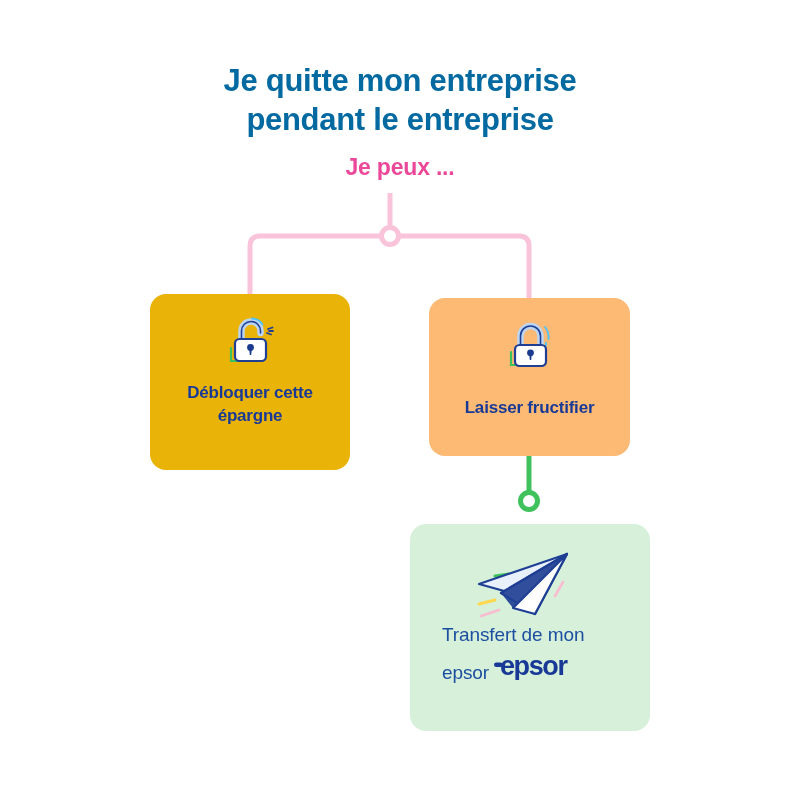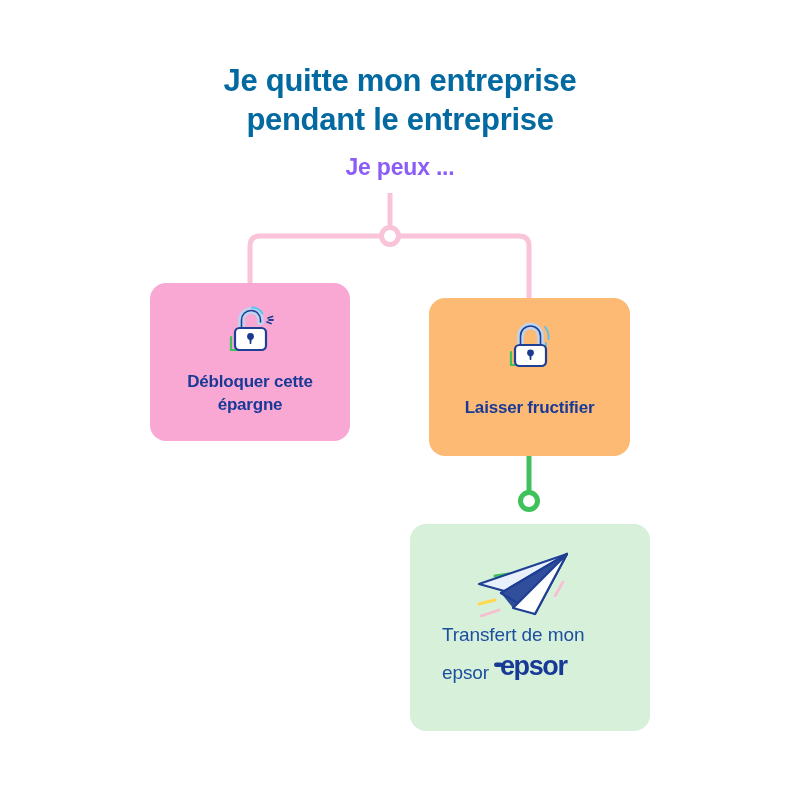--- a/index.html
+++ b/index.html
@@ -36,45 +36,45 @@
     color: #0369a1;
     letter-spacing: -0.3px;
     margin: 0;
     padding: 0;
   }
   .title .line { display: block; }
   .subtitle {
     margin-top: 14px;
     font-size: 23px;
     font-weight: 700;
-    color: #8b5cf6;
+    color: #ec4899;
     letter-spacing: -0.2px;
   }
 
   
   .connector-svg {
     position: absolute;
     left: 0; top: 0;
     width: 800px;
     height: 800px;
     pointer-events: none;
   }
 
   
   .card {
     position: absolute;
     border-radius: 16px;
     box-sizing: border-box;
   }
   .card-pink {
     left: 150px;
-    top: 283px;
+    top: 294px;
     width: 200px;
-    height: 158px;
-    background: #f9a8d4;
+    height: 176px;
+    background: #eab308;
   }
   .card-green {
     left: 429px;
     top: 298px;
     width: 201px;
     height: 158px;
     background: #fdba74;
   }
   .card-bottom {
     left: 410px;

